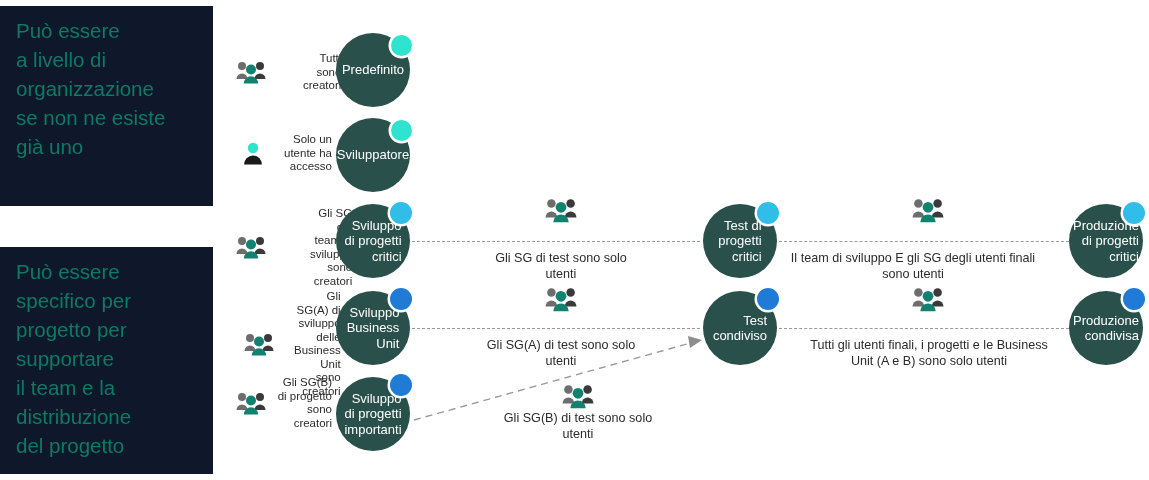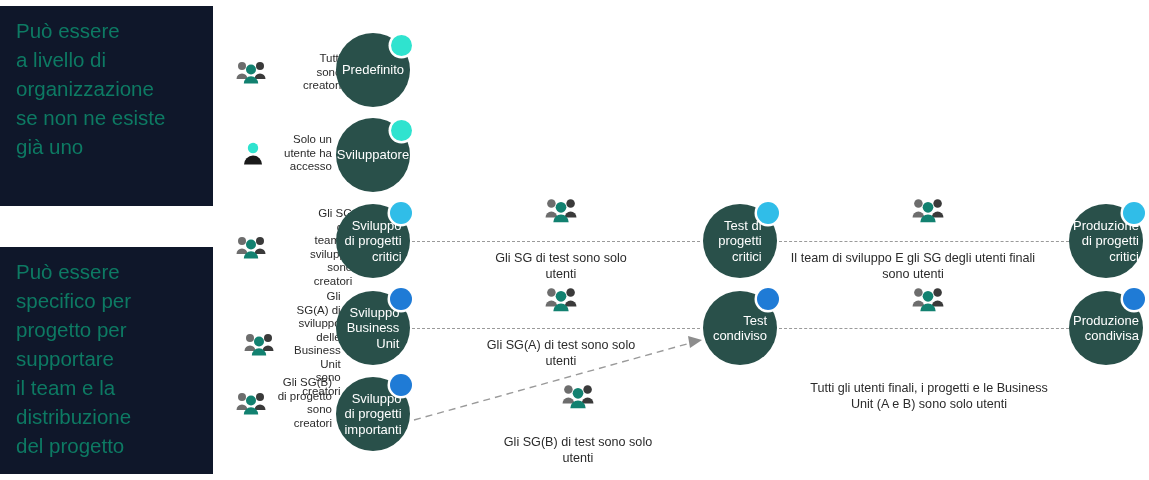--- a/index.html
+++ b/index.html
@@ -245,21 +245,21 @@
   <div class="mid-icon" style="left:562px; top:383px;">
     <svg width="32" height="27" viewBox="0 0 30 25">
       <circle cx="6" cy="6" r="4" fill="#6d6d6d"></circle>
       <path d="M0.5 19 a5.5 5.5 0 0 1 11 0 z" fill="#6d6d6d"></path>
       <circle cx="24" cy="6" r="4" fill="#3a3a3a"></circle>
       <path d="M18.5 19 a5.5 5.5 0 0 1 11 0 z" fill="#3a3a3a"></path>
       <circle cx="15" cy="9.5" r="5" fill="#128170"></circle>
       <path d="M7.8 23.5 a7.2 7.2 0 0 1 14.4 0 z" fill="#128170"></path>
     </svg>
   </div>
-  <div class="mid-caption" style="left:478px; top:410px; width:200px;margin-top:24px;">Gli SG(B) di test sono solo
+  <div class="mid-caption" style="left:478px; top:410px; width:200px;">Gli SG(B) di test sono solo
 utenti</div>
 
   <div class="mid-icon" style="left:912px; top:197px;">
     <svg width="32" height="27" viewBox="0 0 30 25">
       <circle cx="6" cy="6" r="4" fill="#6d6d6d"></circle>
       <path d="M0.5 19 a5.5 5.5 0 0 1 11 0 z" fill="#6d6d6d"></path>
       <circle cx="24" cy="6" r="4" fill="#3a3a3a"></circle>
       <path d="M18.5 19 a5.5 5.5 0 0 1 11 0 z" fill="#3a3a3a"></path>
       <circle cx="15" cy="9.5" r="5" fill="#128170"></circle>
       <path d="M7.8 23.5 a7.2 7.2 0 0 1 14.4 0 z" fill="#128170"></path>
@@ -271,21 +271,21 @@
   <div class="mid-icon" style="left:912px; top:286px;">
     <svg width="32" height="27" viewBox="0 0 30 25">
       <circle cx="6" cy="6" r="4" fill="#6d6d6d"></circle>
       <path d="M0.5 19 a5.5 5.5 0 0 1 11 0 z" fill="#6d6d6d"></path>
       <circle cx="24" cy="6" r="4" fill="#3a3a3a"></circle>
       <path d="M18.5 19 a5.5 5.5 0 0 1 11 0 z" fill="#3a3a3a"></path>
       <circle cx="15" cy="9.5" r="5" fill="#128170"></circle>
       <path d="M7.8 23.5 a7.2 7.2 0 0 1 14.4 0 z" fill="#128170"></path>
     </svg>
   </div>
-  <div class="mid-caption" style="left:798px; top:337px; width:262px;margin-top:43px;">Tutti gli utenti finali, i progetti e le Business
+  <div class="mid-caption" style="left:798px; top:337px; width:262px;">Tutti gli utenti finali, i progetti e le Business
 Unit (A e B) sono solo utenti</div>
 
   <div class="node" style="left:336px; top:33px; width:74px; height:74px;">
     <span class="node-label">Predefinito</span>
     <span class="node-dot" style="right:-2px; top:2px; width:21px; height:21px; background:#2fe3cf;"></span>
   </div>
 
   <div class="node" style="left:336px; top:118px; width:74px; height:74px;">
     <span class="node-label">Sviluppatore</span>
     <span class="node-dot" style="right:-2px; top:2px; width:21px; height:21px; background:#2fe3cf;"></span>

